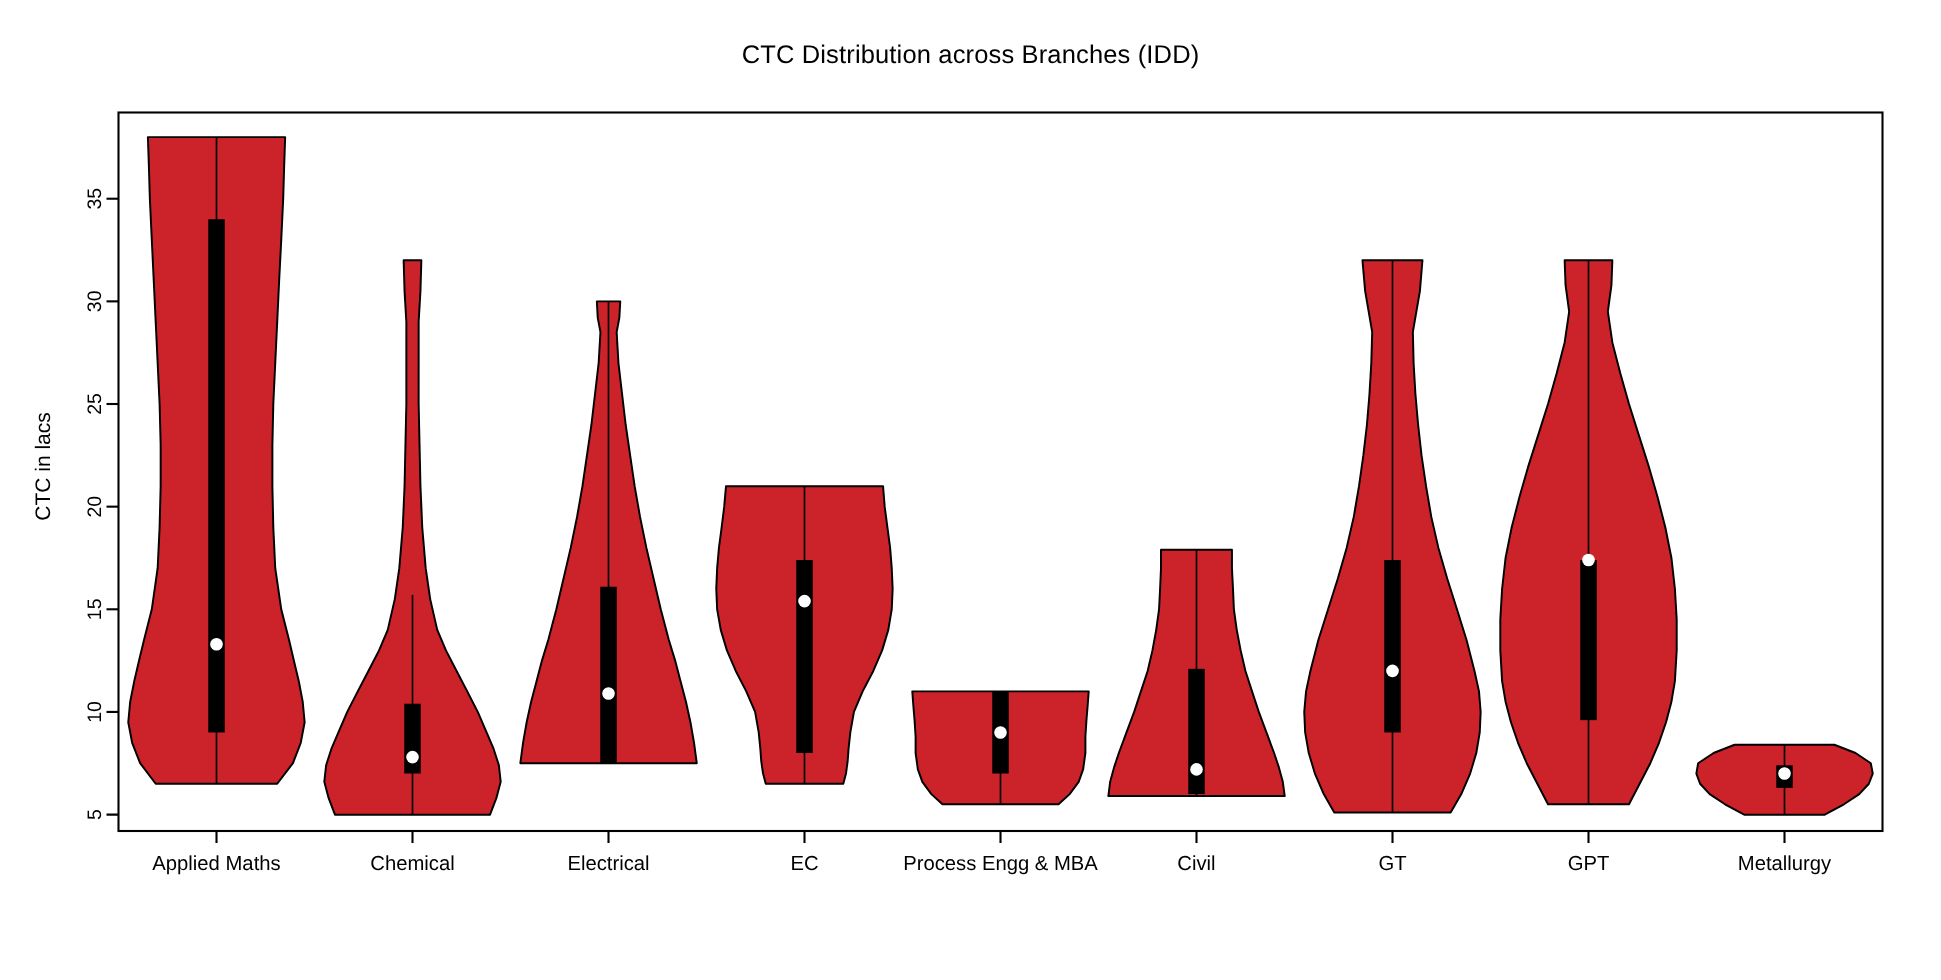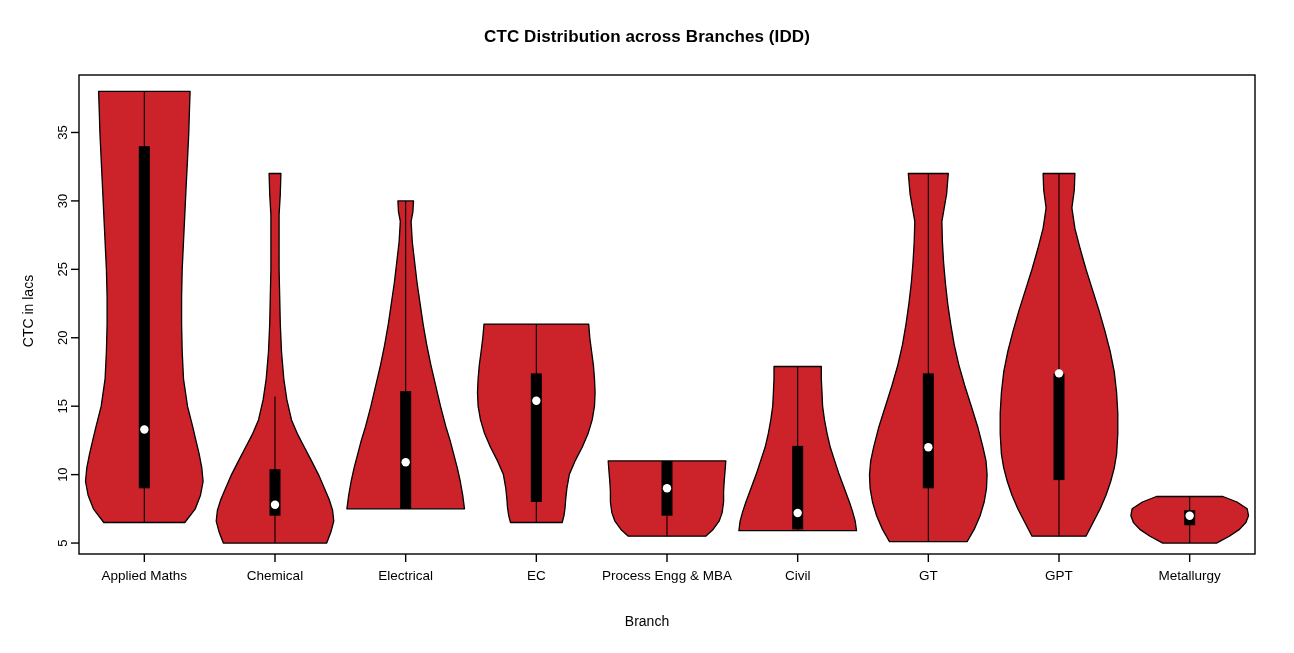--- a/index.html
+++ b/index.html
@@ -21,21 +21,21 @@
     width: 1294px;
     height: 653px;
   }
   .chart-title {
     position: absolute;
     left: 0;
     top: 27px;
     width: 1294px;
     text-align: center;
     font-size: 17px;
-    font-weight: bold;
+    font-weight: normal;
     letter-spacing: 0.1px;
     color: #000;
   }
   .axis-label-x {
     position: absolute;
     left: 0;
     top: 613px;
     width: 1294px;
     text-align: center;
     font-size: 14px;
@@ -69,21 +69,20 @@
     fill: #000;
   }
 </style>
 </head>
 <body>
 
 <div id="plot-root">
 
   <div class="chart-title">CTC Distribution across Branches (IDD)</div>
 
-  <div class="axis-label-x">Branch</div>
 
   <div class="axis-label-y">CTC in lacs</div>
 
   <svg class="plot-svg" id="plot-svg" viewBox="0 0 1294 653">
     <g id="axes-layer">
         <rect x="79" y="75" width="1176" height="479" fill="none" stroke="#000000" stroke-width="1.4"></rect>
         <line x1="71" y1="543.0514285714286" x2="79" y2="543.0514285714286" stroke="#000000" stroke-width="1.4"></line>
         <text x="63" y="543.0514285714286" text-anchor="middle" dominant-baseline="central" class="tick-text-y" transform="rotate(-90 63 543.0514285714286)">5</text>
         <line x1="71" y1="474.62285714285713" x2="79" y2="474.62285714285713" stroke="#000000" stroke-width="1.4"></line>
         <text x="63" y="474.62285714285713" text-anchor="middle" dominant-baseline="central" class="tick-text-y" transform="rotate(-90 63 474.62285714285713)">10</text>

